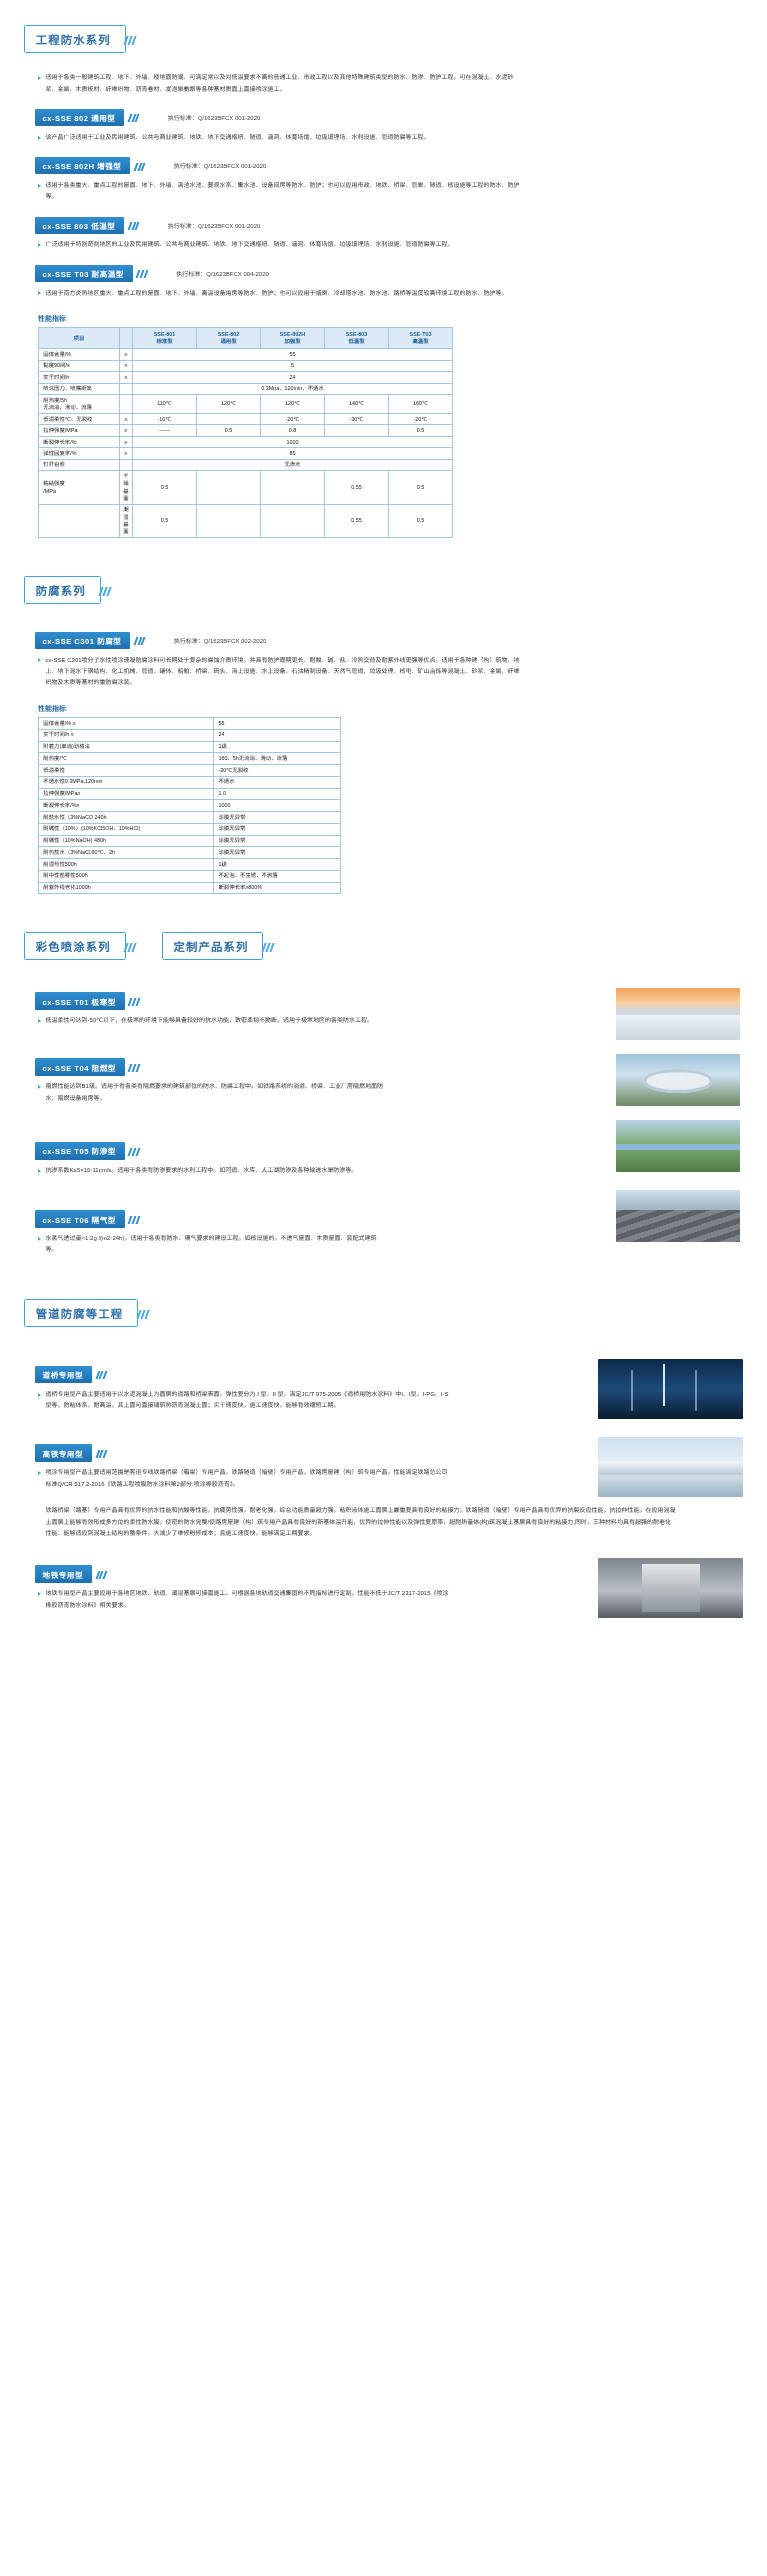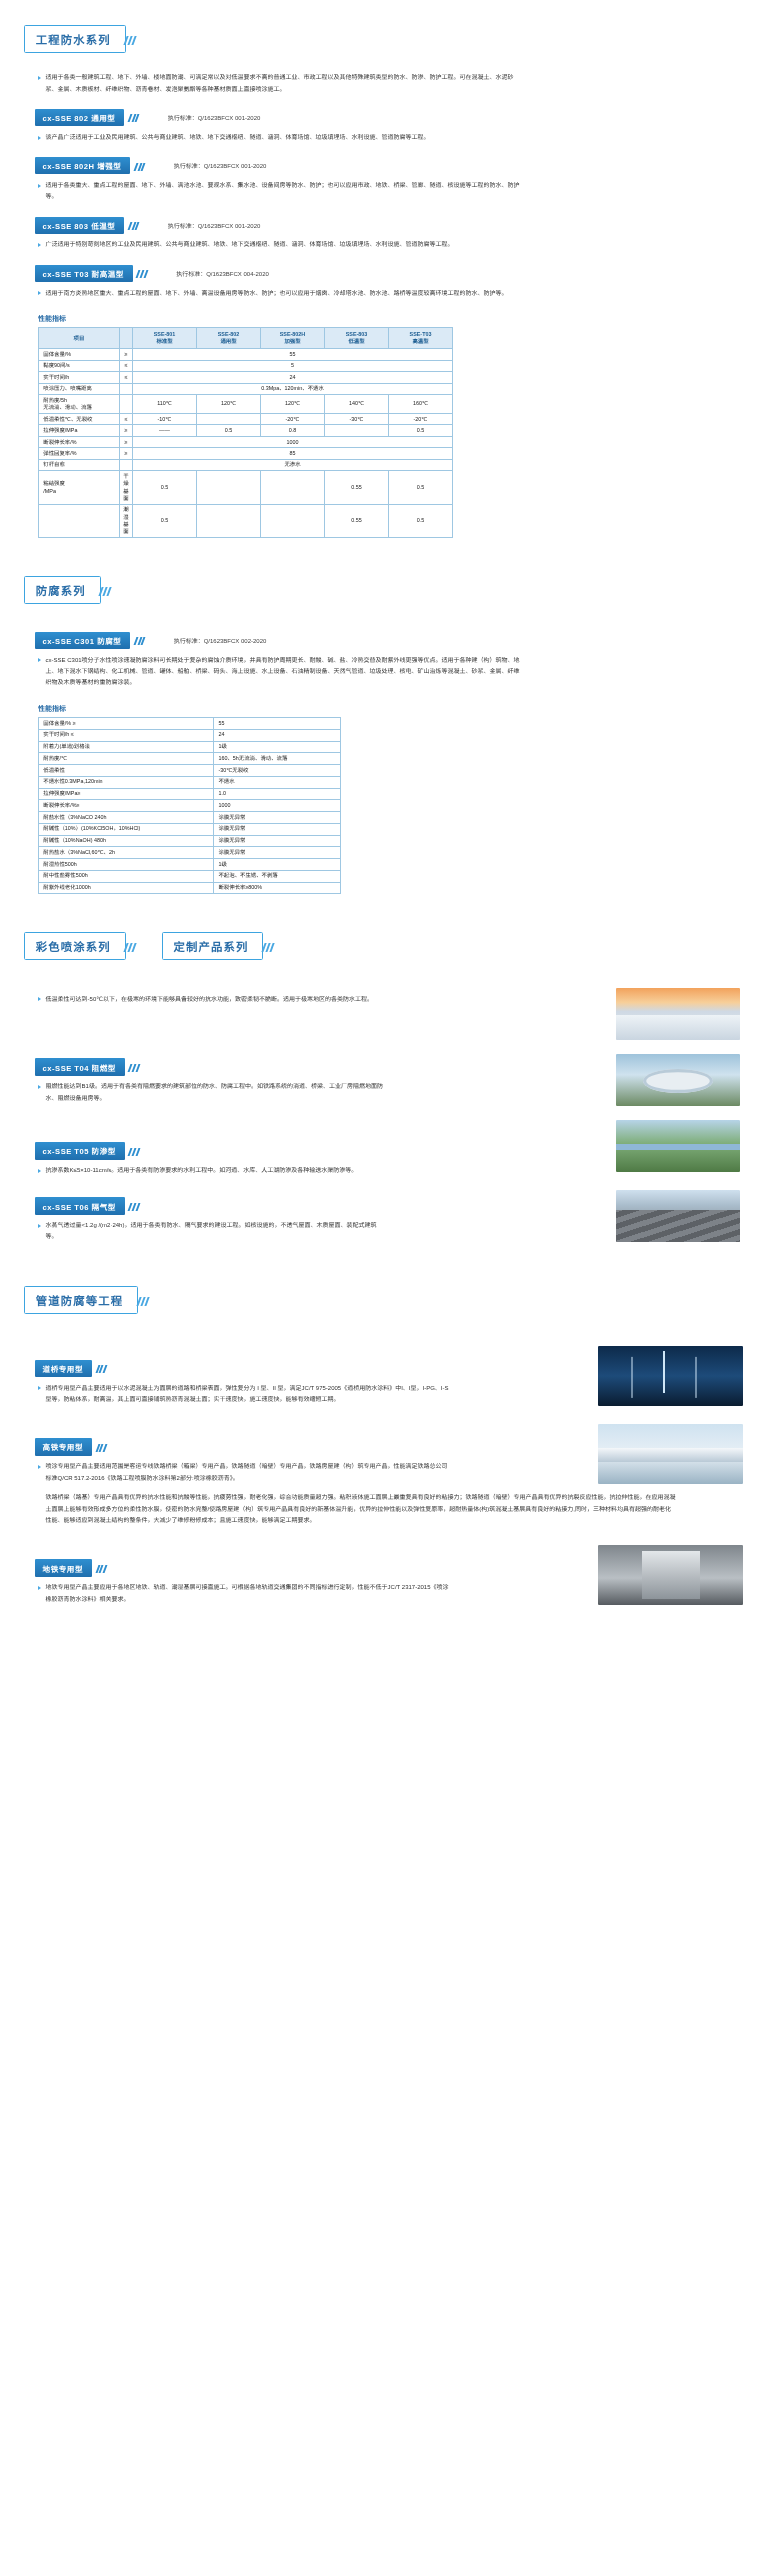--- a/index.html
+++ b/index.html
@@ -233,21 +233,21 @@
     background: linear-gradient(180deg,#7f868c 0%, #b9bfc4 55%, #565b60 100%);
     position: relative; overflow: hidden;
   }
   .thumb.subway:after{
     content:"";position:absolute;left:30%;top:10%;width:40%;height:80%;
     background:linear-gradient(180deg,#e3e7ea,#8d949a);
   }
 
   
   .road-block { margin-top: 18.4px; }
-  .road-row { display:flex; align-items:flex-end;gap:37px; }
+  .road-row { display:flex; align-items:center;gap:37px; }
   .road-left { flex:1 1 auto; }
   .road-para {
     margin: 5.4px 0 0 38px;
     max-width: 411px;
     font-size: 6px;
     color: #333;
     line-height: 1.95;
     position: relative;
     padding-left: 7.6px;
   }
@@ -517,20 +517,24 @@
 
 
   
   <div class="section-head" style="margin-top:38px">
     <span class="box"><span>定制产品系列</span></span>
     <span class="slashes"><span class="slash-group"><i></i><i></i><i></i></span></span>
   </div>
 
   <div class="custom-row">
     <div class="custom-left">
+      <div class="prod-title-row" style="margin-top:4.3px">
+        <div class="prod-tag">cx-SSE T01 极寒型</div>
+        <span class="prod-tag-slashes"><i></i><i></i><i></i></span>
+      </div>
       <div class="prod-desc" style="max-width:346px">低温柔性可达到-50℃以下，在极寒的环境下能够具备较好的抗水功能，致密柔韧不脆断。适用于极寒地区的各类防水工程。</div>
     </div>
     <div class="thumb snow"></div>
   </div>
 
 
   <div class="custom-row">
     <div class="custom-left">
       <div class="prod-title-row" style="margin-top:4.3px">
         <div class="prod-tag">cx-SSE T04 阻燃型</div>
@@ -547,21 +551,21 @@
         <div class="prod-tag">cx-SSE T05 防渗型</div>
         <span class="prod-tag-slashes"><i></i><i></i><i></i></span>
       </div>
       <div class="prod-desc" style="max-width:346px">抗渗系数K≤5×10-11cm/s。适用于各类有防渗要求的水利工程中。如河道、水库、人工湖防渗及各种输送水渠防渗等。</div>
     </div>
     <div class="thumb field"></div>
   </div>
 
   <div class="custom-row">
     <div class="custom-left">
-      <div class="prod-title-row" style="margin-top:7px">
+      <div class="prod-title-row" style="margin-top:20px">
         <div class="prod-tag">cx-SSE T06 隔气型</div>
         <span class="prod-tag-slashes"><i></i><i></i><i></i></span>
       </div>
       <div class="prod-desc" style="max-width:346px">水蒸气透过量&lt;1.2g /(m2·24h)，适用于各类有防水、隔气要求的建设工程。如核设施的，不透气屋面、木质屋面、装配式建筑等。</div>
     </div>
     <div class="thumb roof"></div>
   </div>
 
   
   <div class="section-head" style="margin-top:43px">

